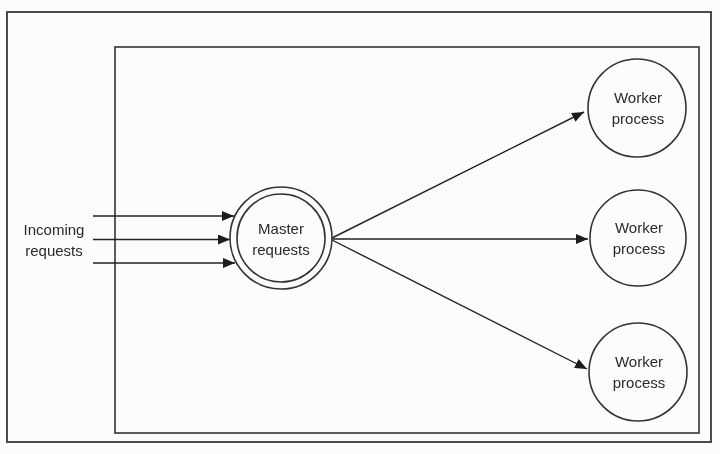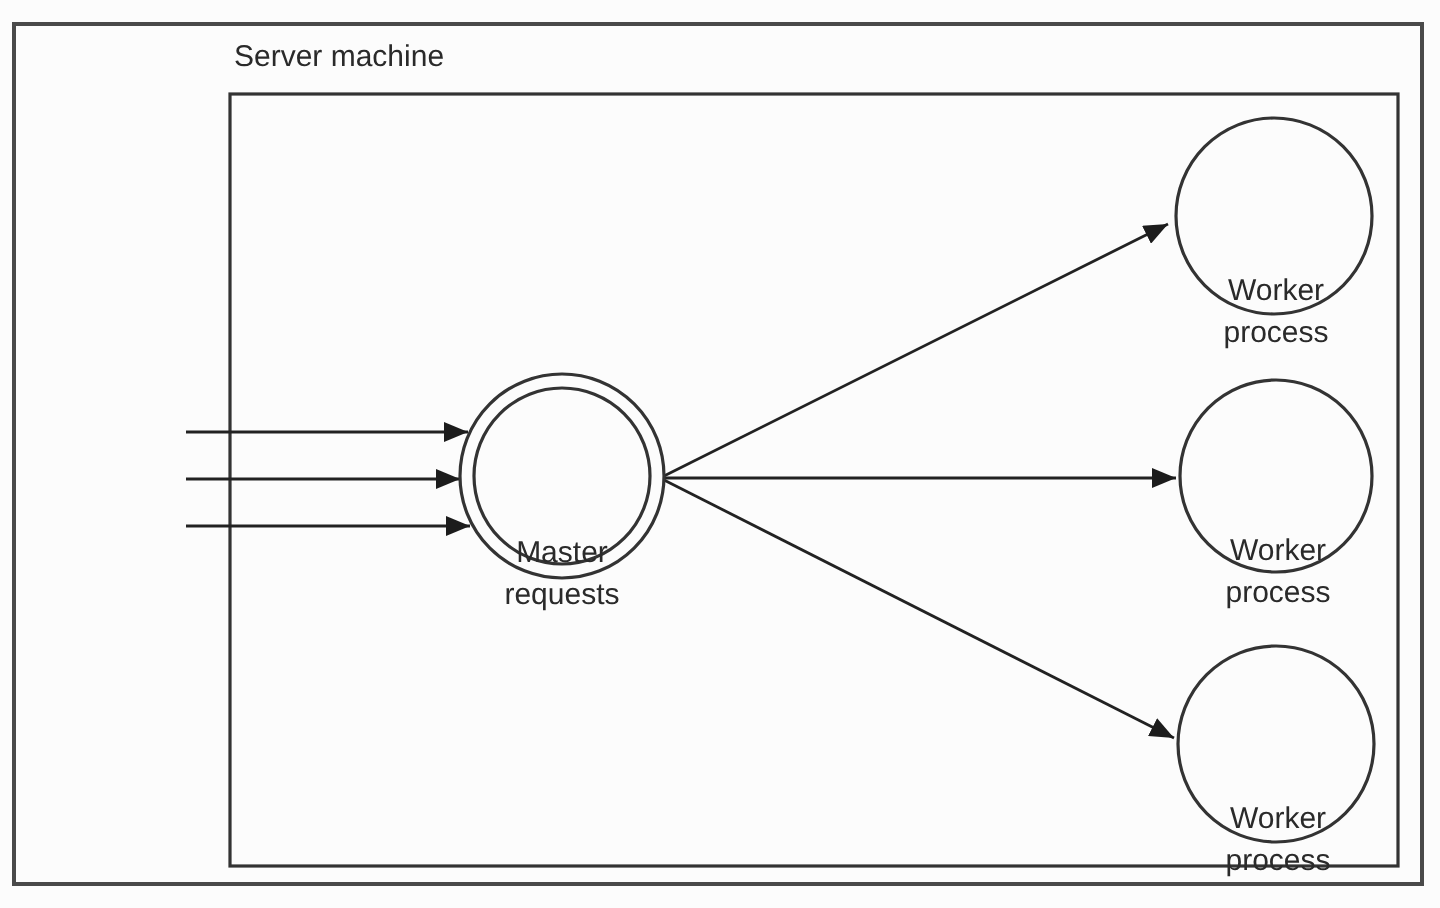--- a/index.html
+++ b/index.html
@@ -26,21 +26,20 @@
     font-size: 15px;
     line-height: 21px;
     color: #2a2a2a;
     white-space: pre-line;
   }
   .label.centered {
     display: flex;
     align-items: center;
     justify-content: center;
     text-align: center;
-    margin-top: 48px;
   }
   .box-title {
     position: absolute;
     left: 117px;
     top: 19px;
     font-size: 15px;
     line-height: 19px;
     color: #2a2a2a;
   }
   .incoming-label {
@@ -84,22 +83,23 @@
     <line x1="332" y1="240" x2="587" y2="369" stroke="#222222" stroke-width="1.4" marker-end="url(#arrowhead)"></line>
 
     <circle cx="281" cy="238" r="51" fill="#fcfcfc" stroke="#333333" stroke-width="1.6"></circle>
     <circle cx="281" cy="238" r="44" fill="#fcfcfc" stroke="#333333" stroke-width="1.6"></circle>
 
     <circle cx="637" cy="108" r="49" fill="#fcfcfc" stroke="#333333" stroke-width="1.6"></circle>
     <circle cx="638" cy="238" r="48" fill="#fcfcfc" stroke="#333333" stroke-width="1.6"></circle>
     <circle cx="638" cy="372" r="49" fill="#fcfcfc" stroke="#333333" stroke-width="1.6"></circle>
   </svg>
 
-  <div class="box-title">Server machine</div>
 
+  <div class="label incoming-label">Incoming
+requests</div>
 
   <div class="label centered master-label">Master
 requests</div>
 
   <div class="label centered worker-label-1">Worker
 process</div>
 
   <div class="label centered worker-label-2">Worker
 process</div>
 

